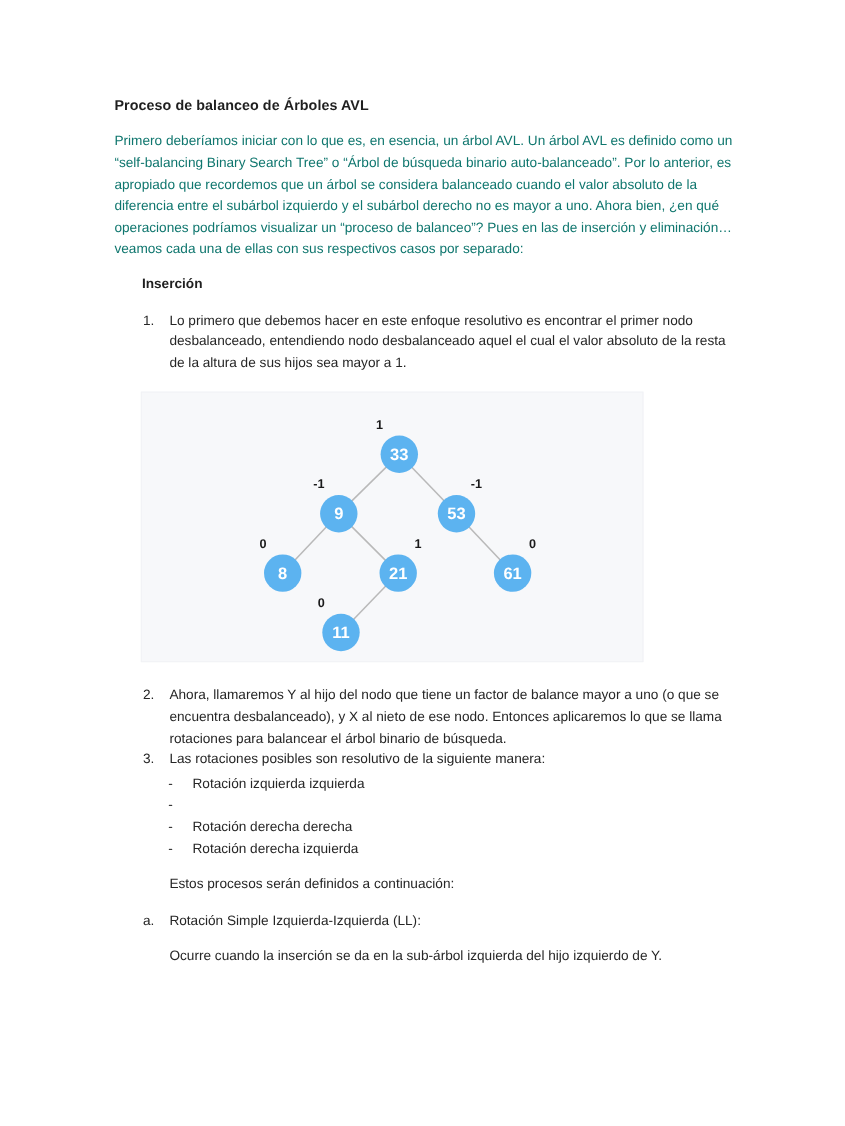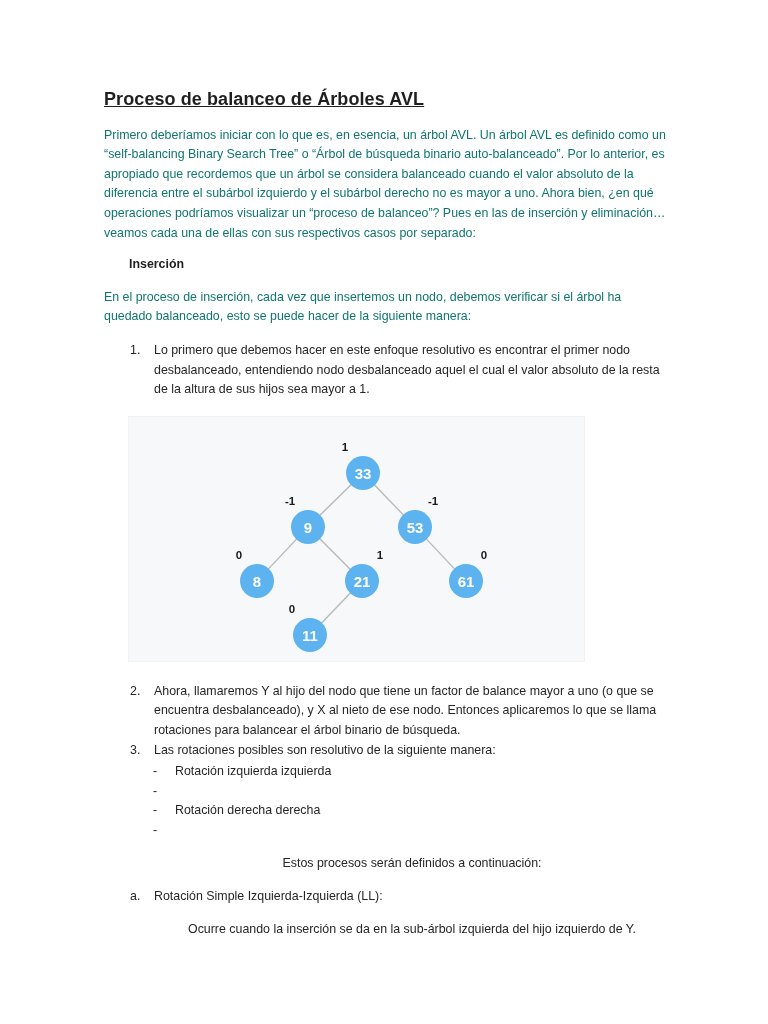--- a/index.html
+++ b/index.html
@@ -27,27 +27,26 @@
   }
 
   .content {
     position: absolute;
     left: 104px;
     top: 88px;
     width: 566px;
   }
 
   h1.doc-title {
-    font-size: 18px;
+    font-size: 13px;
     font-weight: bold;
     line-height: 1.26;
     margin: 0 0 15px 0;
     letter-spacing: 0.005em;
     color: #1f1f1f;
-    text-decoration: underline;
   }
 
   h2.section-head {
     font-size: 12.4px;
     font-weight: bold;
     line-height: 1.26;
     margin: 0 0 15px 0;
     color: #1f1f1f;
     padding-left: 25px;
   }
@@ -82,21 +81,20 @@
     flex: 0 0 22px;
   }
 
   .gap-after { margin-bottom: 13px; }
   .gap-small { margin-bottom: 2px; }
 
   .indent-para {
     font-size: 12.4px;
     line-height: 1.58;
     margin: 0 0 14px 50px;
-    text-align: center;
   }
 
   
   .figure-wrap {
     margin: 16px 0 20px 0;
   }
   .tree-figure {
     position: relative;
     width: 457px;
     height: 246px;
@@ -138,21 +136,20 @@
 
 <div class="page">
   <div class="content">
 
     <h1 class="doc-title">Proceso de balanceo de Árboles AVL</h1>
 
     <p class="body-text">Primero deberíamos iniciar con lo que es, en esencia, un árbol AVL. Un árbol AVL es definido como un “self-balancing Binary Search Tree” o “Árbol de búsqueda binario auto-balanceado”. Por lo anterior, es apropiado que recordemos que un árbol se considera balanceado cuando el valor absoluto de la diferencia entre el subárbol izquierdo y el subárbol derecho no es mayor a uno. Ahora bien, ¿en qué operaciones podríamos visualizar un “proceso de balanceo”? Pues en las de inserción y eliminación… veamos cada una de ellas con sus respectivos casos por separado:</p>
 
     <h2 class="section-head">Inserción</h2>
 
-    <p class="body-text">En el proceso de inserción, cada vez que insertemos un nodo, debemos verificar si el árbol ha quedado balanceado, esto se puede hacer de la siguiente manera:</p>
 
     <div class="list-row">
       <span class="marker">1.</span>
       <span class="item-text">Lo primero que debemos hacer en este enfoque resolutivo es encontrar el primer nodo desbalanceado, entendiendo nodo desbalanceado aquel el cual el valor absoluto de la resta de la altura de sus hijos sea mayor a 1.</span>
     </div>
 
     <div class="figure-wrap">
       <div class="tree-figure">
         <svg viewBox="0 0 457 246" xmlns="http://www.w3.org/2000/svg">
           <g id="tree-edges">
@@ -220,20 +217,21 @@
     </div>
     <div class="list-row sub">
       <span class="marker">-</span>
     </div>
     <div class="list-row sub">
       <span class="marker">-</span>
       <span class="item-text">Rotación derecha derecha</span>
     </div>
     <div class="list-row sub gap-after">
       <span class="marker">-</span>
+      <span class="item-text">Rotación derecha izquierda</span>
     </div>
 
     <p class="indent-para">Estos procesos serán definidos a continuación:</p>
 
     <div class="list-row gap-after">
       <span class="marker">a.</span>
       <span class="item-text">Rotación Simple Izquierda-Izquierda (LL):</span>
     </div>
 
     <p class="indent-para">Ocurre cuando la inserción se da en la sub-árbol izquierda del hijo izquierdo de Y.</p>

